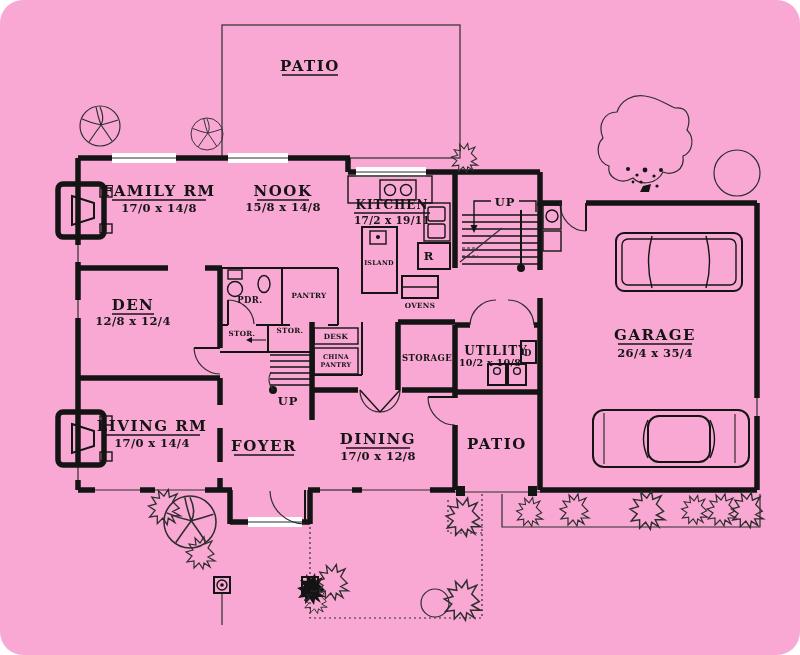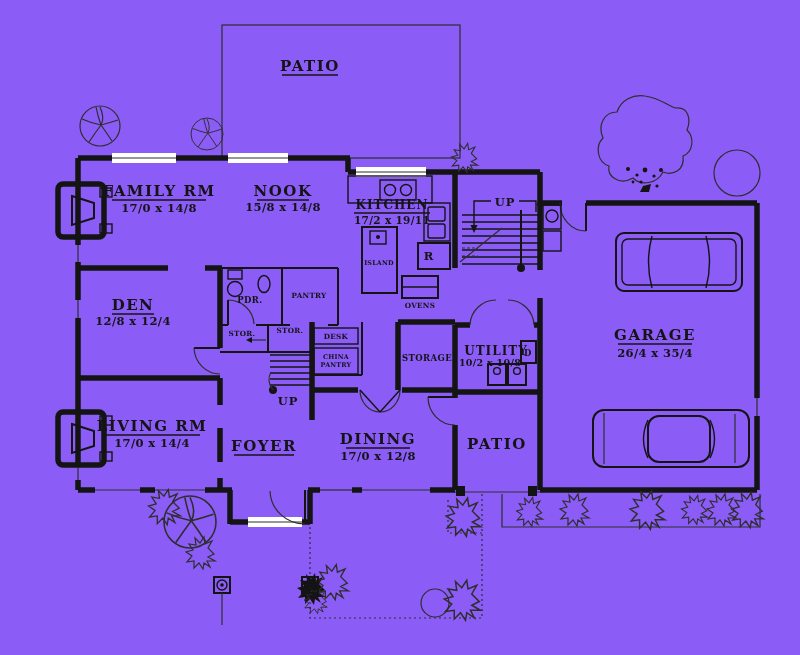--- a/index.html
+++ b/index.html
@@ -1,16 +1,16 @@
 <!DOCTYPE html>
 <html><head>
 <meta charset="utf-8">
 <style>
   html,body{margin:0;padding:0;background:#ffffff;}
-  .stage{position:relative;width:800px;height:655px;background:#8b5cf6;overflow:hidden;}
+  .stage{position:relative;width:800px;height:655px;background:#f9a8d4;overflow:hidden;border-radius:23px;}
   svg{display:block;}
   svg text{
     font-family:"DejaVu Serif","Liberation Serif",serif;
     font-weight:bold;
     fill:#141414;
     text-anchor:middle;
   }
   .rn{font-size:15px;letter-spacing:1.5px;}
   .dim{font-size:11.5px;letter-spacing:.4px;}
   .dim10{font-size:10.5px;letter-spacing:.3px;}

